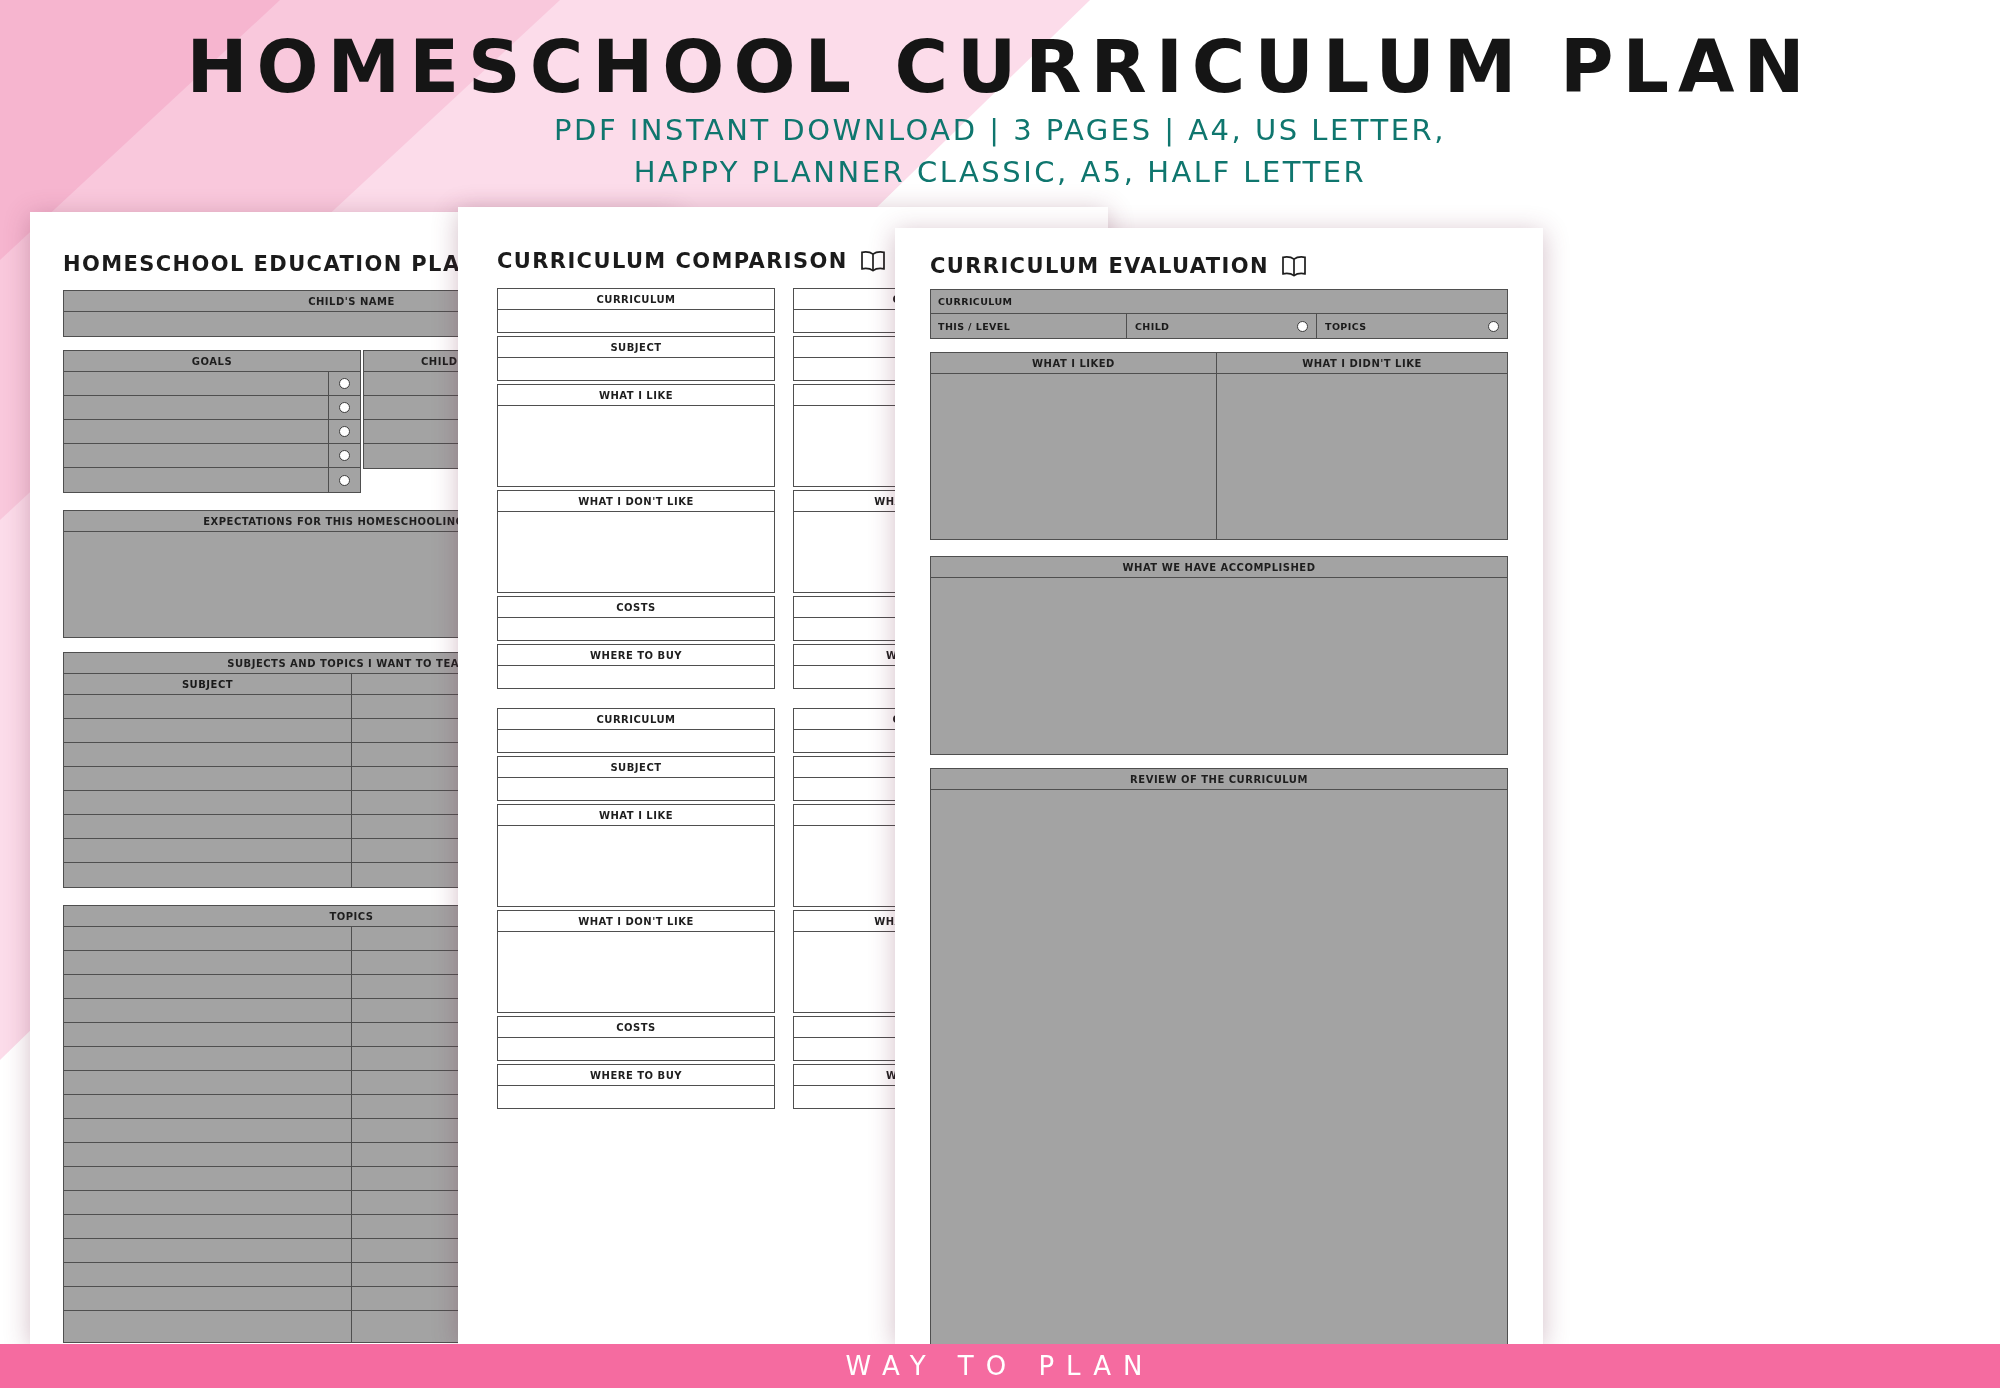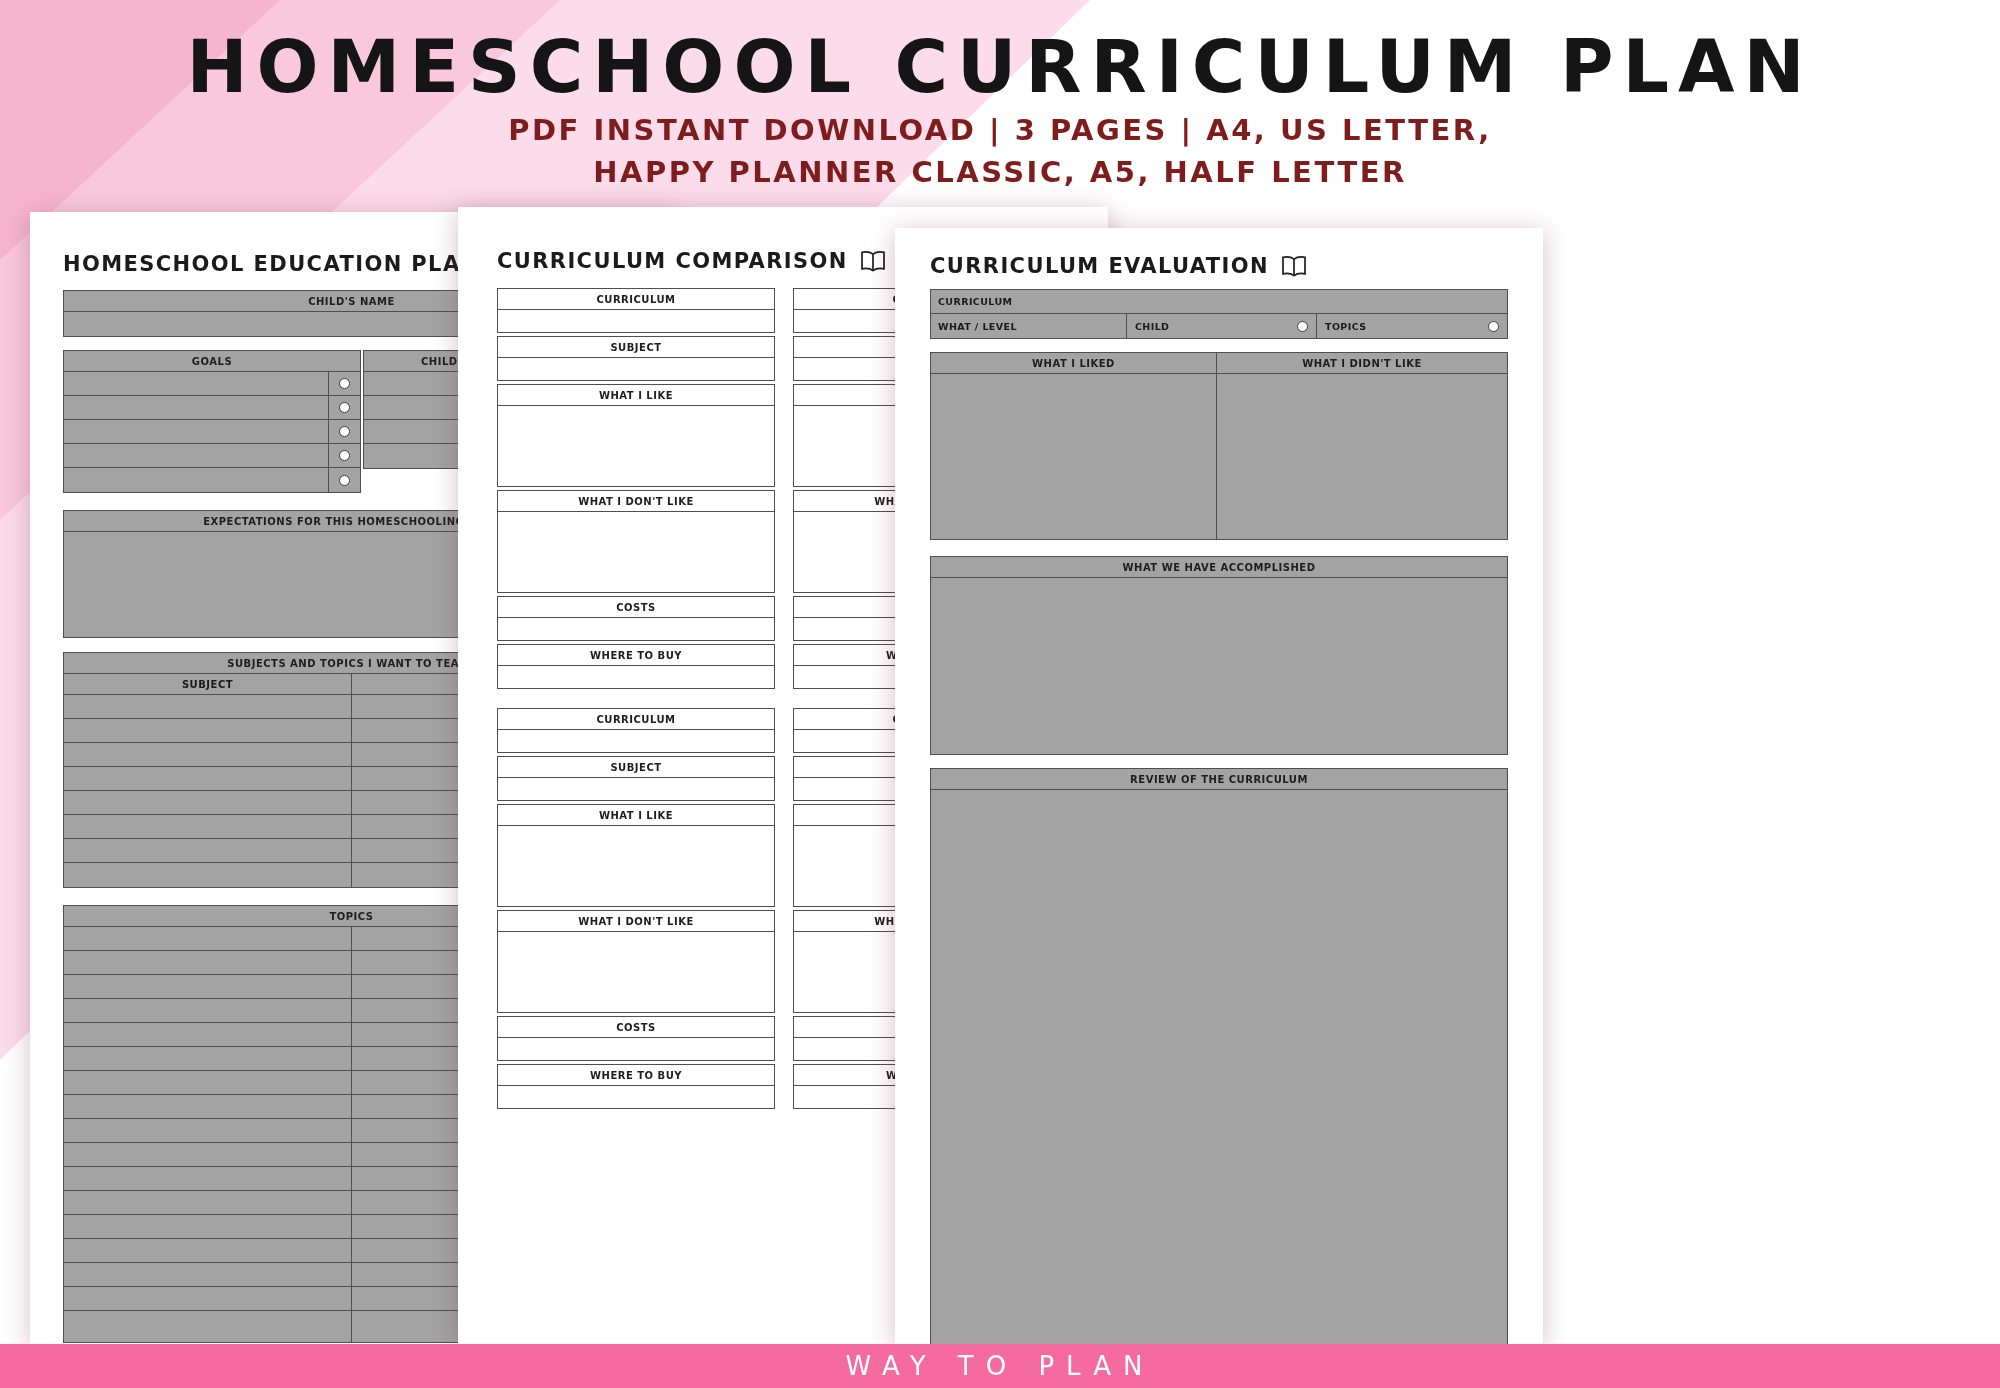--- a/index.html
+++ b/index.html
@@ -10,21 +10,21 @@
     font-family:"DejaVu Sans","Liberation Sans",sans-serif;
   }
   
   .bg{position:absolute;inset:0;pointer-events:none}
   .bg-a{background:var(--bg-pink-light,#fcdcea);clip-path:polygon(0 0,1090px 0,0 1060px)}
   .bg-b{background:var(--bg-pink-mid,#f9c8dc);clip-path:polygon(0 0,560px 0,0 520px)}
   .bg-c{background:var(--bg-pink-deep,#f6b5cf);clip-path:polygon(0 0,280px 0,0 260px)}
   
   .header{position:absolute;top:24px;left:0;width:100%;text-align:center;z-index:5}
   .header h1{margin:6px 0 10px;font-size:73px;line-height:1;font-weight:800;letter-spacing:9px;color:#151515;white-space:nowrap}
-  .header .sub{margin:13px 0;font-size:29px;line-height:1;font-weight:700;letter-spacing:2.5px;color:#7f1d1d;white-space:nowrap}
+  .header .sub{margin:13px 0;font-size:29px;line-height:1;font-weight:400;letter-spacing:2.5px;color:#0f766e;white-space:nowrap}
   
   .page{position:absolute;background:#fff;box-shadow:0 4px 24px rgba(110,40,70,.30);overflow:hidden}
   #page1{left:30px;top:212px;width:648px;height:1132px;z-index:1}
   #page2{left:458px;top:207px;width:650px;height:1137px;z-index:2}
   #page3{left:895px;top:228px;width:648px;height:1116px;z-index:3}
   .ptitle{position:absolute;display:flex;align-items:center;gap:12px;font-size:21px;font-weight:800;letter-spacing:1.4px;color:#1b1b1b;white-space:nowrap}
   
   .box{position:absolute;border:1px solid var(--line,#4f4f4f);background:#a3a3a3}
   .hdr{height:21px;display:flex;align-items:center;justify-content:center;
        font-size:10px;font-weight:700;letter-spacing:.5px;color:#1e1e1e;
@@ -312,21 +312,21 @@
           <path d="M13 4.2 C10.2 2 6.2 1.6 2 2.3 V18.8 C6.2 18.1 10.2 18.5 13 20.6 C15.8 18.5 19.8 18.1 24 18.8 V2.3 C19.8 1.6 15.8 2 13 4.2 Z" fill="none" stroke="#1d1d1d" stroke-width="1.7"></path>
           <line x1="13" y1="4.2" x2="13" y2="20.6" stroke="#1d1d1d" stroke-width="1.7"></line>
         </svg>
     </span>
   </div>
 
   <div class="box" style="left:35px;top:61px;width:578px">
     <div class="lrow">CURRICULUM</div>
     <div class="grade-row">
       <span class="gcol gc1">
-        <span>WHAT / LEVEL</span>
+        <span>THIS / LEVEL</span>
       </span>
       <span class="gcol gc2">
         <span>CHILD</span>
         <span class="circle"></span>
       </span>
       <span class="gcol gc3">
         <span>TOPICS</span>
         <span class="circle"></span>
       </span>
     </div>

